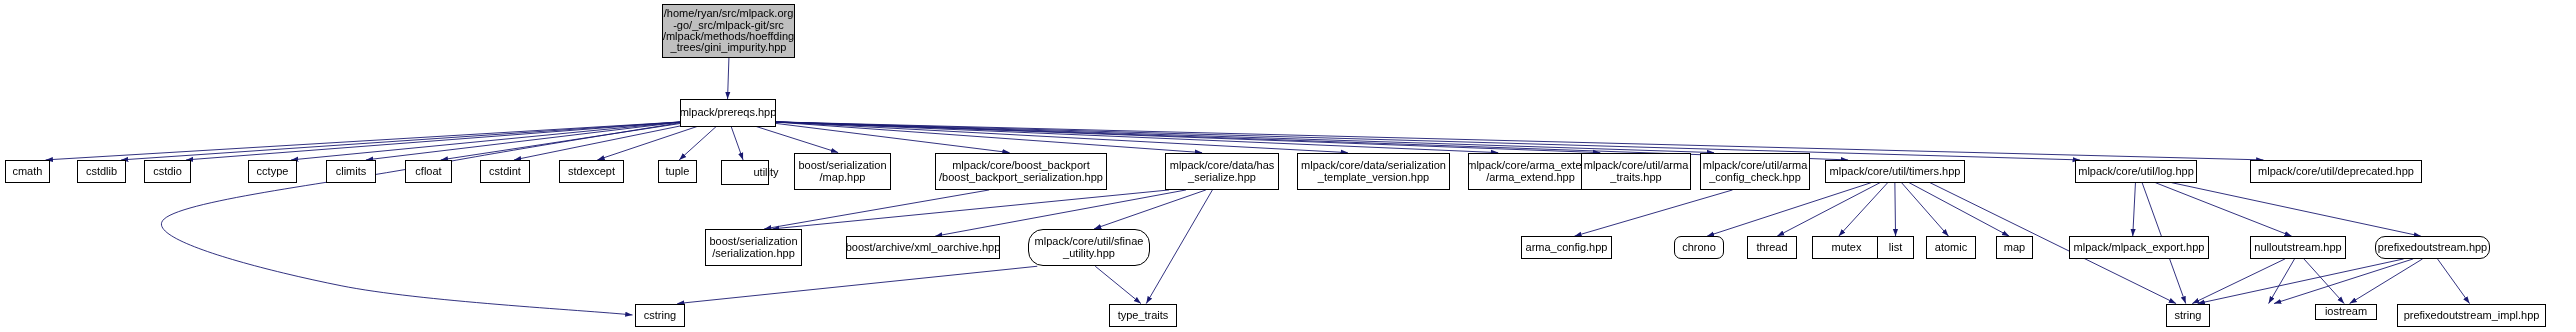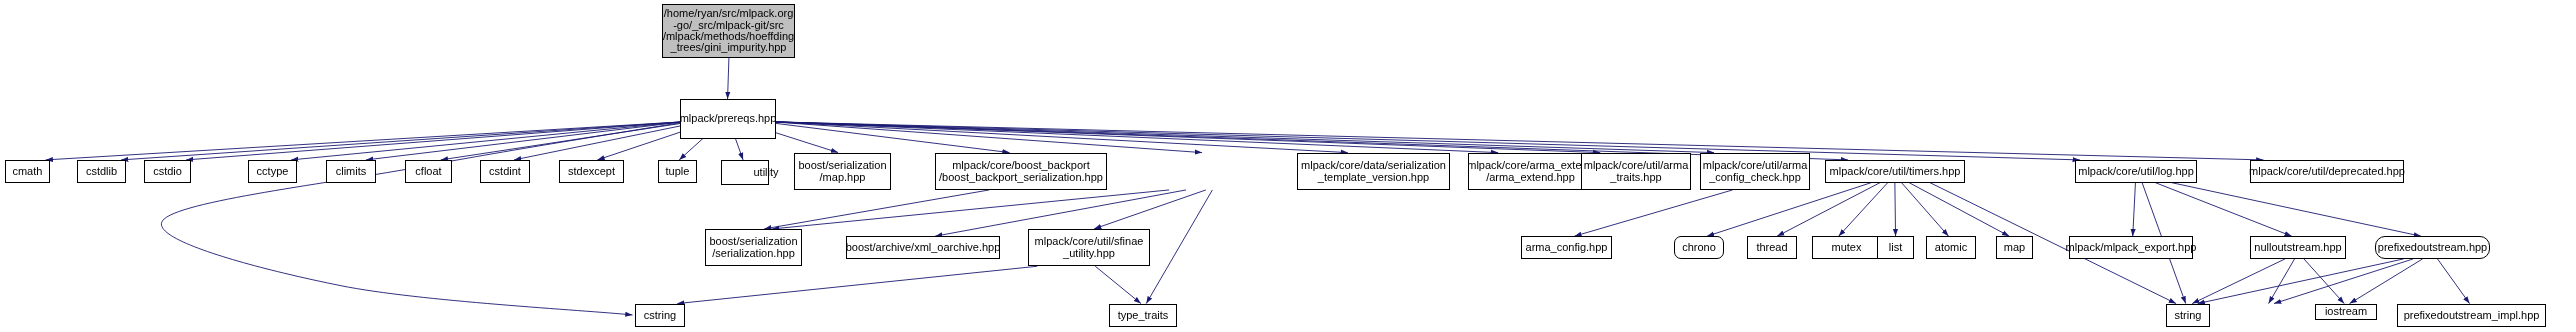--- a/index.html
+++ b/index.html
@@ -89,21 +89,21 @@
       <path d="M2972.52,319 L2801.16,374" fill="none" stroke="#191970" stroke-width="1.1" marker-end="url(#arw)"></path>
       <path d="M2984.16,319 L2894.28,374" fill="none" stroke="#191970" stroke-width="1.1" marker-end="url(#arw)"></path>
       <path d="M3002.64,319 L3042.12,374" fill="none" stroke="#191970" stroke-width="1.1" marker-end="url(#arw)"></path>
     </svg>
     <div class="node root" style="left: 662px; top: 4px; width: 133px; height: 54px; border-color: rgb(0, 0, 0); background: rgb(191, 191, 191);">
       <div>/home/ryan/src/mlpack.org</div>
       <div>-go/_src/mlpack-git/src</div>
       <div>/mlpack/methods/hoeffding</div>
       <div>_trees/gini_impurity.hpp</div>
     </div>
-    <div class="node" style="left: 680px; top: 99px; width: 96px; height: 40px; border-color: rgb(0, 0, 0); background: rgb(255, 255, 255);">
+    <div class="node" style="left: 680px; top: 99px; width: 96px; height: 28px; border-color: rgb(0, 0, 0); background: rgb(255, 255, 255);">
       <div>mlpack/prereqs.hpp</div>
     </div>
     <div class="node" style="left: 4.9px; top: 160px; width: 45px; height: 23px; border-color: rgb(0, 0, 0); background: rgb(255, 255, 255);">
       <div>cmath</div>
     </div>
     <div class="node" style="left: 77px; top: 160px; width: 49px; height: 23px; border-color: rgb(0, 0, 0); background: rgb(255, 255, 255);">
       <div>cstdlib</div>
     </div>
     <div class="node" style="left: 144px; top: 160px; width: 47px; height: 23px; border-color: rgb(0, 0, 0); background: rgb(255, 255, 255);">
       <div>cstdio</div>
@@ -130,20 +130,24 @@
       <div>utility</div>
     </div>
     <div class="node" style="left: 794px; top: 153px; width: 97px; height: 37px; border-color: rgb(0, 0, 0); background: rgb(255, 255, 255);">
       <div>boost/serialization</div>
       <div>/map.hpp</div>
     </div>
     <div class="node" style="left: 935px; top: 153px; width: 172px; height: 37px; border-color: rgb(0, 0, 0); background: rgb(255, 255, 255);">
       <div>mlpack/core/boost_backport</div>
       <div>/boost_backport_serialization.hpp</div>
     </div>
+    <div class="node" style="left: 1165px; top: 153px; width: 114px; height: 37px; border-color: rgb(0, 0, 0); background: rgb(255, 255, 255);">
+      <div>mlpack/core/data/has</div>
+      <div>_serialize.hpp</div>
+    </div>
     <div class="node" style="left: 1297px; top: 153px; width: 153px; height: 37px; border-color: rgb(0, 0, 0); background: rgb(255, 255, 255);">
       <div>mlpack/core/data/serialization</div>
       <div>_template_version.hpp</div>
     </div>
     <div class="node" style="left: 1468px; top: 153px; width: 125px; height: 37px; border-color: rgb(0, 0, 0); background: rgb(255, 255, 255);">
       <div>mlpack/core/arma_extend</div>
       <div>/arma_extend.hpp</div>
     </div>
     <div class="node" style="left: 1581px; top: 153px; width: 110px; height: 37px; border-color: rgb(0, 0, 0); background: rgb(255, 255, 255);">
       <div>mlpack/core/util/arma</div>
@@ -152,31 +156,31 @@
     <div class="node" style="left: 1700px; top: 153px; width: 110px; height: 37px; border-color: rgb(0, 0, 0); background: rgb(255, 255, 255);">
       <div>mlpack/core/util/arma</div>
       <div>_config_check.hpp</div>
     </div>
     <div class="node" style="left: 1825px; top: 160px; width: 140px; height: 23px; border-color: rgb(0, 0, 0); background: rgb(255, 255, 255);">
       <div>mlpack/core/util/timers.hpp</div>
     </div>
     <div class="node" style="left: 2075px; top: 160px; width: 122px; height: 23px; border-color: rgb(0, 0, 0); background: rgb(255, 255, 255);">
       <div>mlpack/core/util/log.hpp</div>
     </div>
-    <div class="node" style="left: 2250px; top: 160px; width: 154px; height: 23px; border-color: rgb(0, 0, 0); background: rgb(255, 255, 255);">
+    <div class="node" style="left: 2250px; top: 160px; width: 172px; height: 23px; border-color: rgb(0, 0, 0); background: rgb(255, 255, 255);">
       <div>mlpack/core/util/deprecated.hpp</div>
     </div>
     <div class="node" style="left: 705px; top: 229px; width: 97px; height: 37px; border-color: rgb(0, 0, 0); background: rgb(255, 255, 255);">
       <div>boost/serialization</div>
       <div>/serialization.hpp</div>
     </div>
     <div class="node" style="left: 846px; top: 236px; width: 154px; height: 23px; border-color: rgb(0, 0, 0); background: rgb(255, 255, 255);">
       <div>boost/archive/xml_oarchive.hpp</div>
     </div>
-    <div class="node" style="left: 1028px; top: 229px; width: 122px; height: 37px; border-color: rgb(0, 0, 0); background: rgb(255, 255, 255);">
+    <div class="node" style="left: 1028px; top: 229px; width: 122px; height: 37px; border-color: rgb(0, 0, 0); background: rgb(255, 255, 255); border-radius: 15px;">
       <div>mlpack/core/util/sfinae</div>
       <div>_utility.hpp</div>
     </div>
     <div class="node" style="left: 1521px; top: 236px; width: 91px; height: 23px; border-color: rgb(0, 0, 0); background: rgb(255, 255, 255);">
       <div>arma_config.hpp</div>
     </div>
     <div class="node" style="left: 1674px; top: 236px; width: 50px; height: 23px; border-color: rgb(0, 0, 0); background: rgb(255, 255, 255); border-radius: 7px;">
       <div>chrono</div>
     </div>
     <div class="node" style="left: 1747px; top: 236px; width: 50px; height: 23px; border-color: rgb(0, 0, 0); background: rgb(255, 255, 255);">
@@ -187,21 +191,21 @@
     </div>
     <div class="node" style="left: 1877px; top: 236px; width: 37px; height: 23px; border-color: rgb(0, 0, 0); background: rgb(255, 255, 255);">
       <div>list</div>
     </div>
     <div class="node" style="left: 1926px; top: 236px; width: 50px; height: 23px; border-color: rgb(0, 0, 0); background: rgb(255, 255, 255);">
       <div>atomic</div>
     </div>
     <div class="node" style="left: 1996px; top: 236px; width: 37px; height: 23px; border-color: rgb(0, 0, 0); background: rgb(255, 255, 255);">
       <div>map</div>
     </div>
-    <div class="node" style="left: 2069px; top: 236px; width: 124px; height: 23px; border-color: rgb(0, 0, 0); background: rgb(255, 255, 255);">
+    <div class="node" style="left: 2069px; top: 236px; width: 140px; height: 23px; border-color: rgb(0, 0, 0); background: rgb(255, 255, 255);">
       <div>mlpack/mlpack_export.hpp</div>
     </div>
     <div class="node" style="left: 2250px; top: 236px; width: 96px; height: 23px; border-color: rgb(0, 0, 0); background: rgb(255, 255, 255);">
       <div>nulloutstream.hpp</div>
     </div>
     <div class="node" style="left: 2375px; top: 236px; width: 115px; height: 23px; border-color: rgb(0, 0, 0); background: rgb(255, 255, 255); border-radius: 10px;">
       <div>prefixedoutstream.hpp</div>
     </div>
     <div class="node" style="left: 635px; top: 304px; width: 50px; height: 23px; border-color: rgb(0, 0, 0); background: rgb(255, 255, 255);">
       <div>cstring</div>

